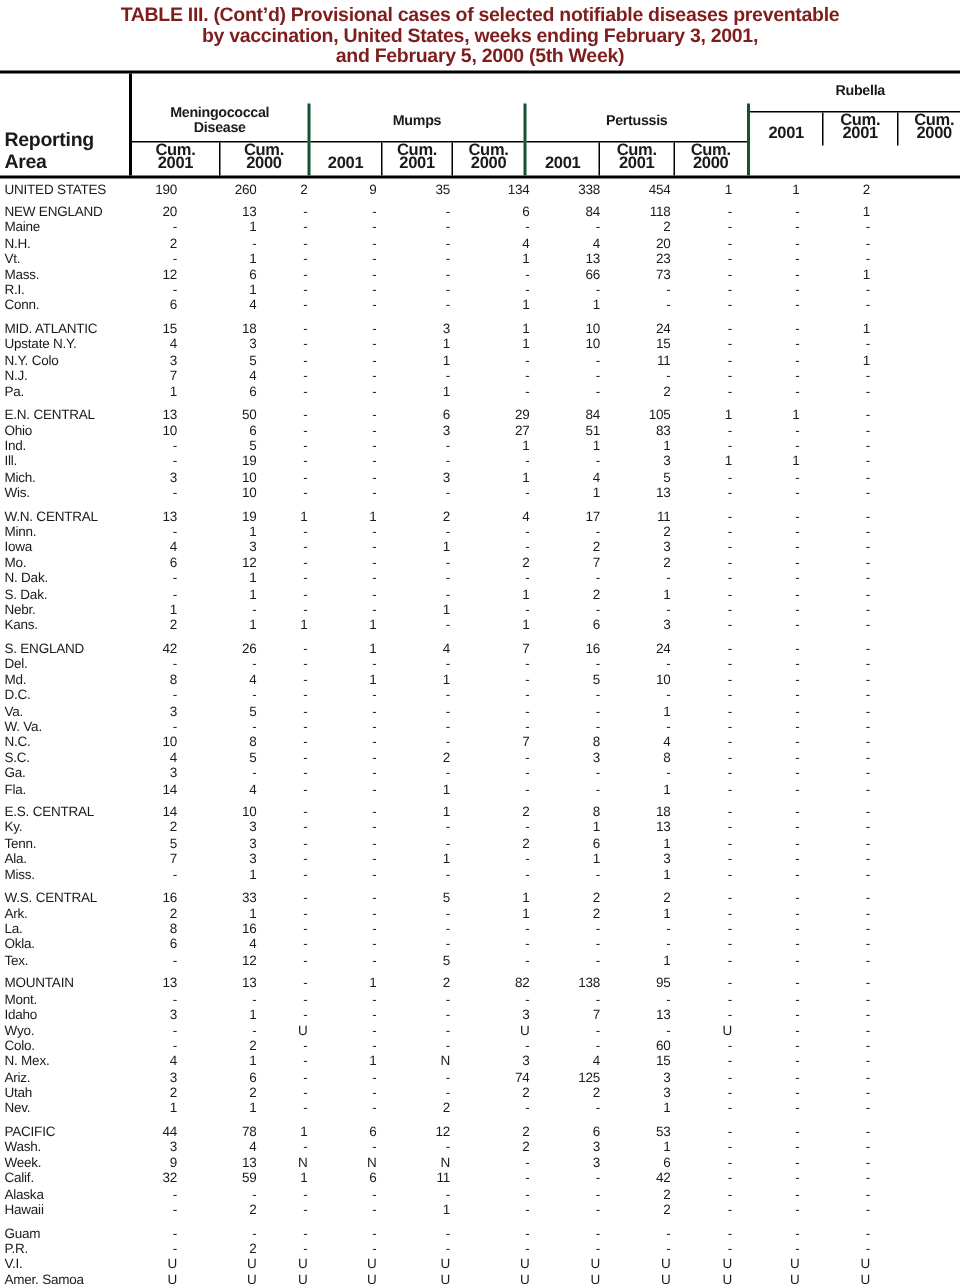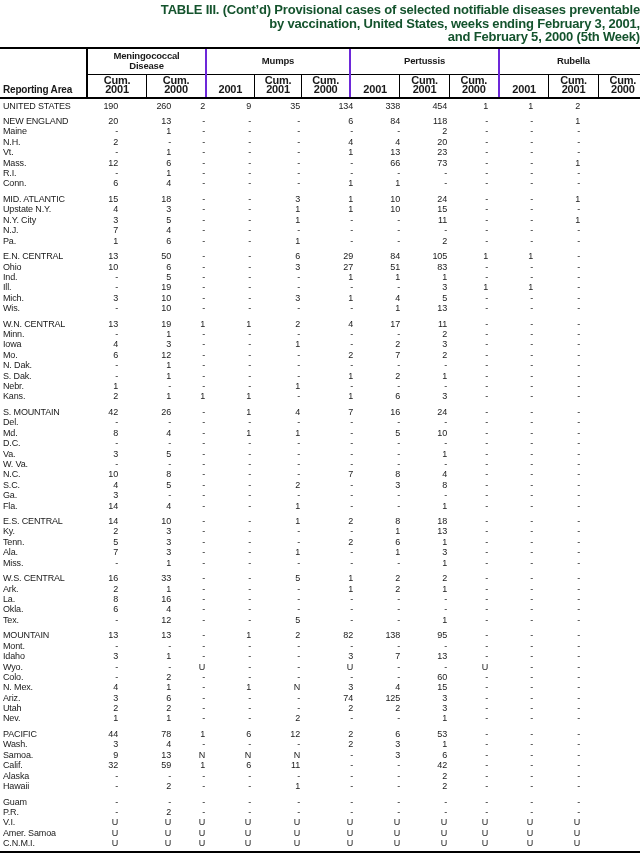--- a/index.html
+++ b/index.html
@@ -9,52 +9,52 @@
     width: 640px;
     height: 856px;
     background: #ffffff;
     color: #1a1a1a;
     font-family: "Liberation Sans", sans-serif;
     overflow: hidden;
   }
   
   .title {
     padding-top: 3px;
-    text-align: right;
+    text-align: center;
     font-weight: bold;
     font-size: 13px;
     line-height: 13.5px;
     letter-spacing: -0.2px;
-    color: #14532d;
+    color: #7f1d1d;
   }
   
   .thead {
     margin-top: 3px;
     display: flex;
     width: 640px;
     border-top: 2.5px solid #000;
     border-bottom: 2.5px solid #000;
   }
   .th-area {
     width: 88px;
     flex: none;
     border-right: 2px solid #000;
     display: flex;
     align-items: flex-end;
     padding: 0 0 2px 3px;
     font-weight: bold;
-    font-size: 10px;
+    font-size: 13px;
     letter-spacing: -0.2px;
   }
   .th-group { flex: none; display: flex; flex-direction: column; }
   .th-group.g0 { width: 119px; }
   .th-group.g1 { width: 144px; }
   .th-group.g2 { width: 149px; }
   .th-group.g3 { width: 147px; }
-  .th-group:not(.last) { border-right: 2px solid #6d28d9; }
+  .th-group:not(.last) { border-right: 2px solid #14532d; margin-top: 20px; }
   .th-group-label {
     height: 26px;
     border-bottom: 1px solid #000;
     display: flex;
     align-items: center;
     justify-content: center;
     text-align: center;
     font-weight: bold;
     font-size: 9.5px;
     line-height: 10px;
@@ -318,21 +318,21 @@
         <div class="cell val">1</div>
         <div class="cell val">1</div>
         <div class="cell val">10</div>
         <div class="cell val">15</div>
         <div class="cell val">-</div>
         <div class="cell val">-</div>
         <div class="cell val">-</div>
         <div class="cell filler"></div>
       </div>
       <div class="row state">
-        <div class="cell area">N.Y. City</div>
+        <div class="cell area">N.Y. Colo</div>
         <div class="cell val">3</div>
         <div class="cell val">5</div>
         <div class="cell val">-</div>
         <div class="cell val">-</div>
         <div class="cell val">1</div>
         <div class="cell val">-</div>
         <div class="cell val">-</div>
         <div class="cell val">11</div>
         <div class="cell val">-</div>
         <div class="cell val">-</div>
@@ -576,21 +576,21 @@
         <div class="cell val">1</div>
         <div class="cell val">6</div>
         <div class="cell val">3</div>
         <div class="cell val">-</div>
         <div class="cell val">-</div>
         <div class="cell val">-</div>
         <div class="cell filler"></div>
       </div>
       <div class="row-gap"></div>
       <div class="row region">
-        <div class="cell area">S. MOUNTAIN</div>
+        <div class="cell area">S. ENGLAND</div>
         <div class="cell val">42</div>
         <div class="cell val">26</div>
         <div class="cell val">-</div>
         <div class="cell val">1</div>
         <div class="cell val">4</div>
         <div class="cell val">7</div>
         <div class="cell val">16</div>
         <div class="cell val">24</div>
         <div class="cell val">-</div>
         <div class="cell val">-</div>
@@ -1045,21 +1045,21 @@
         <div class="cell val">-</div>
         <div class="cell val">2</div>
         <div class="cell val">3</div>
         <div class="cell val">1</div>
         <div class="cell val">-</div>
         <div class="cell val">-</div>
         <div class="cell val">-</div>
         <div class="cell filler"></div>
       </div>
       <div class="row state">
-        <div class="cell area">Samoa.</div>
+        <div class="cell area">Week.</div>
         <div class="cell val">9</div>
         <div class="cell val">13</div>
         <div class="cell val">N</div>
         <div class="cell val">N</div>
         <div class="cell val">N</div>
         <div class="cell val">-</div>
         <div class="cell val">3</div>
         <div class="cell val">6</div>
         <div class="cell val">-</div>
         <div class="cell val">-</div>

